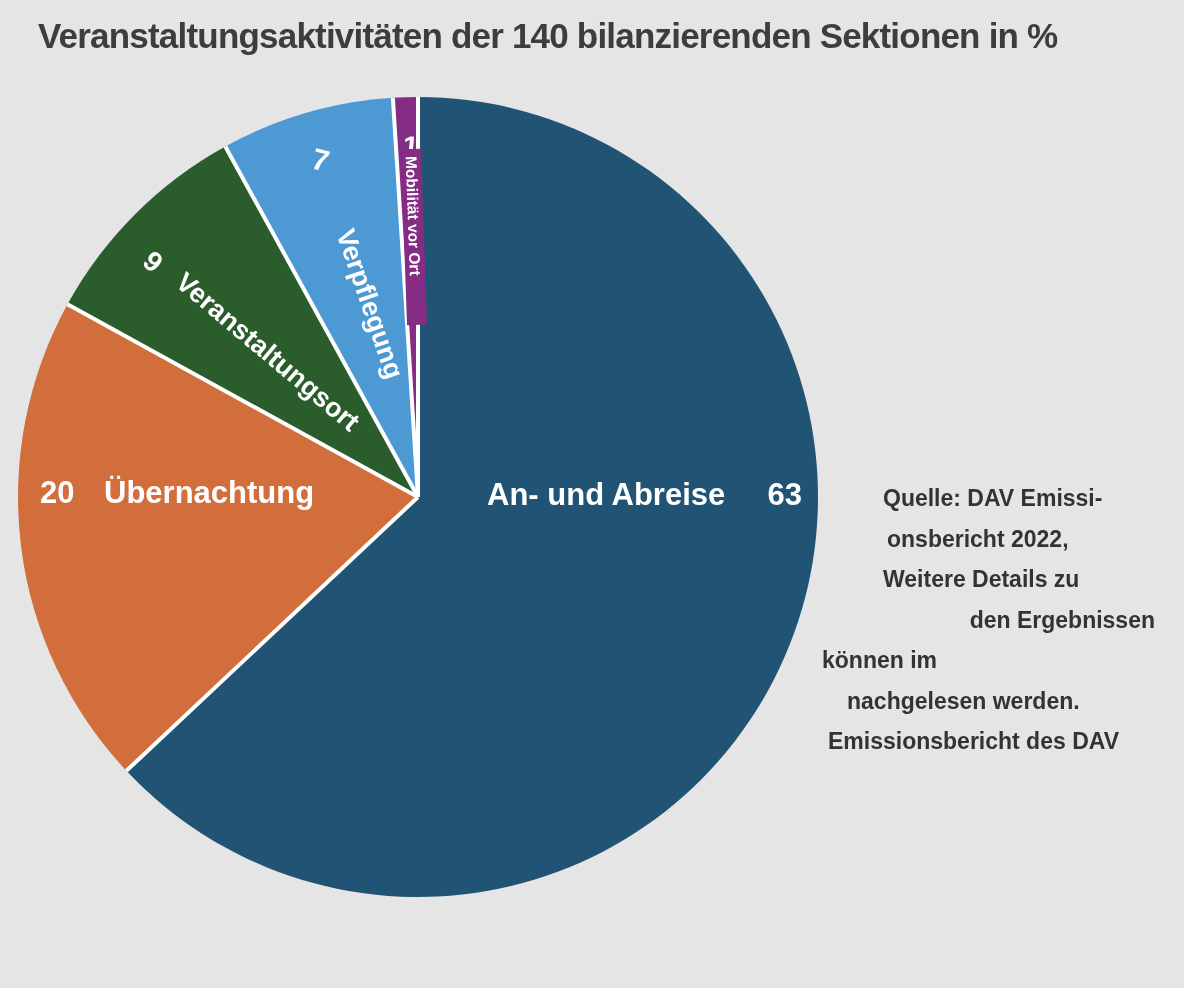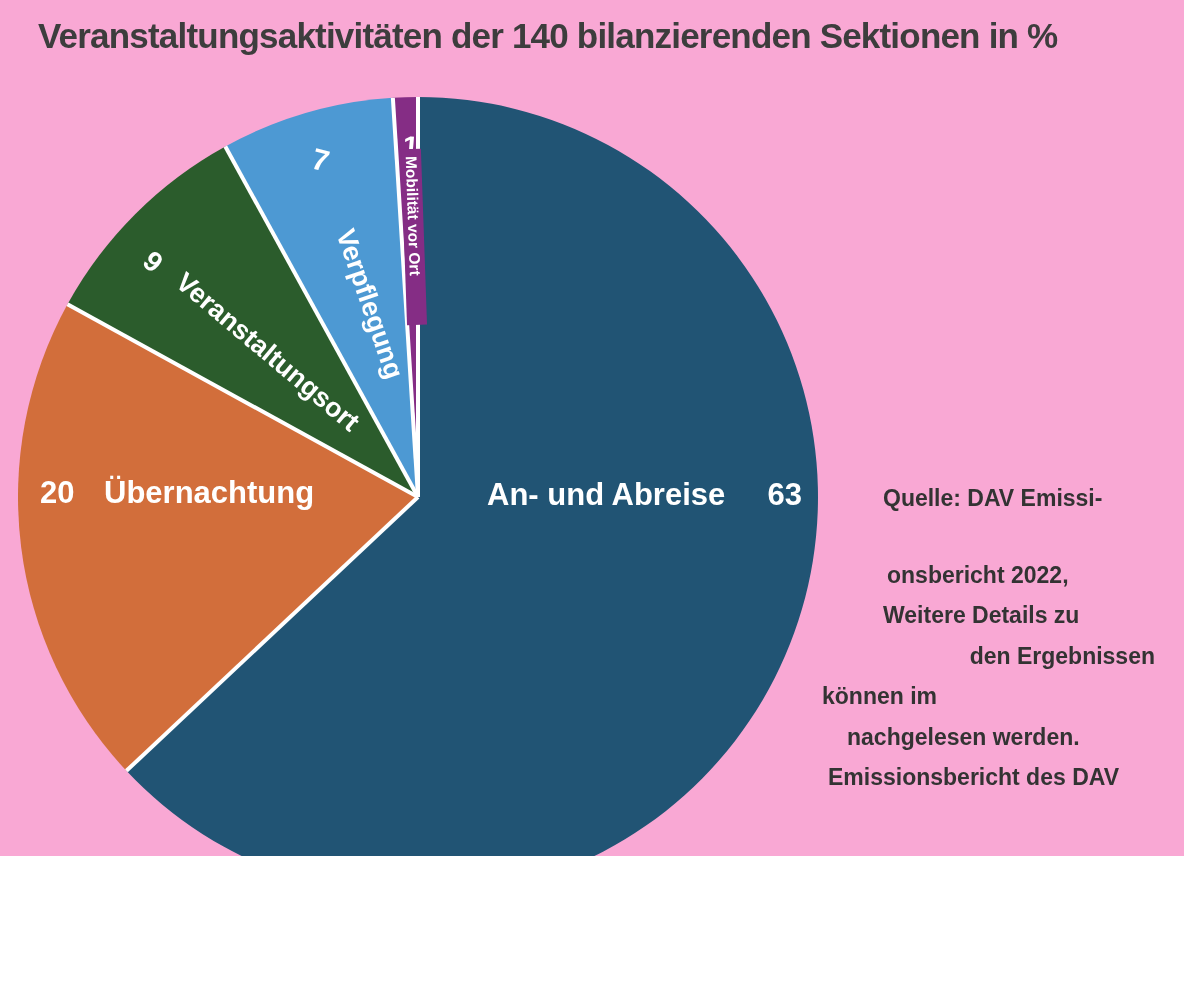--- a/index.html
+++ b/index.html
@@ -1,19 +1,19 @@
 <!DOCTYPE html>
 <html><head>
 <meta charset="utf-8">
 <style>
   html,body{margin:0;padding:0;background:#ffffff;}
   .stage{
     position:relative;
-    width:1184px;height:856px;
-    background:#f9a8d4;
+    width:1184px;height:988px;
+    background:#e5e5e5;
     overflow:hidden;
     font-family:"Liberation Sans", sans-serif;
   }
   .title{
     position:absolute;
     left:38px;top:16px;
     width:1130px;
     font-size:35px;
     font-weight:bold;
     letter-spacing:-0.8px;
@@ -36,21 +36,21 @@
     position:absolute;
     left:775px;top:478px;
     width:380px;
     font-size:23px;
     font-weight:bold;
     color:#333333;
     line-height:40.5px;
   }
   .src-line{white-space:nowrap;}
   .src-line:nth-child(1){margin-left:108px;}
-  .src-line:nth-child(2){margin-left:112px;margin-top:36px;}
+  .src-line:nth-child(2){margin-left:112px;}
   .src-line:nth-child(3){margin-left:108px;}
   .src-line:nth-child(4){margin-left:58px;text-align:right;}
   .src-line:nth-child(5){margin-left:47px;}
   .src-line:nth-child(6){margin-left:72px;}
   .src-line:nth-child(7){margin-left:53px;}
   .src-line:nth-child(8){margin-left:28px;}
 </style>
 </head>
 <body>
 

